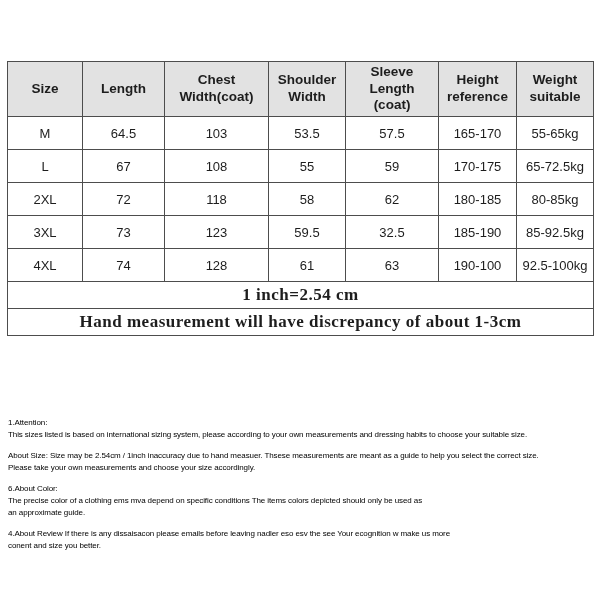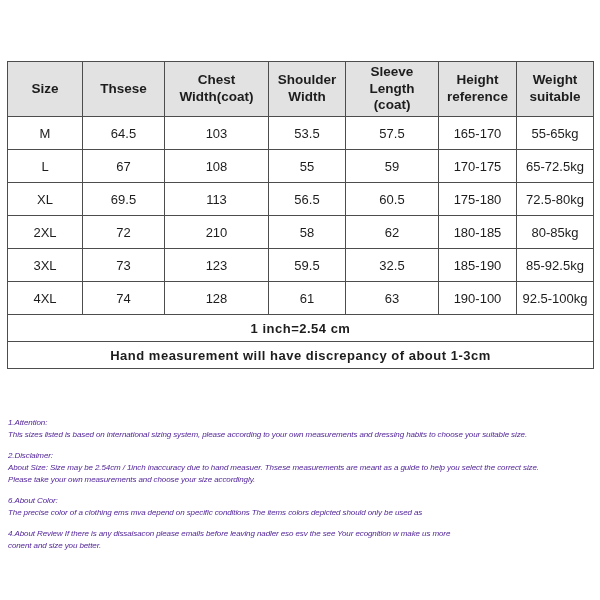--- a/index.html
+++ b/index.html
@@ -31,35 +31,34 @@
     font-size:13.5px;
     line-height:1.25;
     height:54px;
   }
   .size-chart td{
     font-size:13px;
     height:32px;
     background:#ffffff;
   }
   .size-chart td.mono-note{
-    font-family:Liberation Sans, sans-serif;
+    font-family:Liberation Serif, serif;
     font-weight:bold;
-    font-size:13px;
+    font-size:17px;
     height:26px;
     letter-spacing:0.5px;
   }
   .col-size{width:75px;} .col-length{width:82px;} .col-chest{width:104px;}
   .col-shoulder{width:77px;} .col-sleeve{width:93px;} .col-height{width:78px;}
   .col-weight{width:77px;}
   .notes{
     position:absolute;
     left:8px;top:417px;
     width:586px;
-    color:#4c1d95;
-    font-style:italic;
+    color:#000000;
   }
   .note-block{margin-bottom:9px;}
   .note-heading,.note-line{
     font-size:8px;
     letter-spacing:-0.1px;
     line-height:12px;
     white-space:nowrap;
   }
 </style>
 </head>
@@ -73,21 +72,21 @@
         <col class="col-length">
         <col class="col-chest">
       <col class="col-shoulder">
         <col class="col-sleeve">
         <col class="col-height">
       <col class="col-weight">
     </colgroup>
     <thead>
       <tr id="head-row">
           <th>Size</th>
-          <th>Thsese</th>
+          <th>Length</th>
           <th>Chest Width(coat)</th>
           <th>Shoulder Width</th>
           <th>Sleeve Length (coat)</th>
           <th>Height reference</th>
           <th>Weight suitable</th>
         </tr>
     </thead>
     <tbody id="body-rows">
         <tr>
           <td>M</td>
@@ -101,32 +100,23 @@
         <tr>
           <td>L</td>
           <td>67</td>
           <td>108</td>
           <td>55</td>
           <td>59</td>
           <td>170-175</td>
           <td>65-72.5kg</td>
         </tr>
         <tr>
-          <td>XL</td>
-          <td>69.5</td>
-          <td>113</td>
-          <td>56.5</td>
-          <td>60.5</td>
-          <td>175-180</td>
-          <td>72.5-80kg</td>
-        </tr>
-        <tr>
           <td>2XL</td>
           <td>72</td>
-          <td>210</td>
+          <td>118</td>
           <td>58</td>
           <td>62</td>
           <td>180-185</td>
           <td>80-85kg</td>
         </tr>
         <tr>
           <td>3XL</td>
           <td>73</td>
           <td>123</td>
           <td>59.5</td>
@@ -151,27 +141,27 @@
         </tr>
       </tbody>
   </table>
 
   <div class="notes" id="notes">
       <div class="note-block">
         <div class="note-heading">1.Attention:</div>
         <div class="note-line">This sizes listed is based on international sizing system, please according to your own measurements and dressing habits to choose your suitable size.</div>
       </div>
       <div class="note-block">
-        <div class="note-heading">2.Disclaimer:</div>
         <div class="note-line">About Size: Size may be 2.54cm / 1inch inaccuracy due to hand measuer. Thsese measurements are meant as a guide to help you select the correct size.</div>
         <div class="note-line">Please take your own measurements and choose your size accordingly.</div>
       </div>
       <div class="note-block">
         <div class="note-heading">6.About Color:</div>
         <div class="note-line">The precise color of a clothing ems mva depend on specific conditions The items colors depicted should only be used as</div>
+        <div class="note-line">an approximate guide.</div>
       </div>
       <div class="note-block">
         <div class="note-line">4.About Review If there is any dissaisacon please emails before leaving nadler eso esv the see Your ecognition w make us more</div>
         <div class="note-line">conent and size you better.</div>
       </div>
     </div>
 
 </div>
 
 </body></html>

